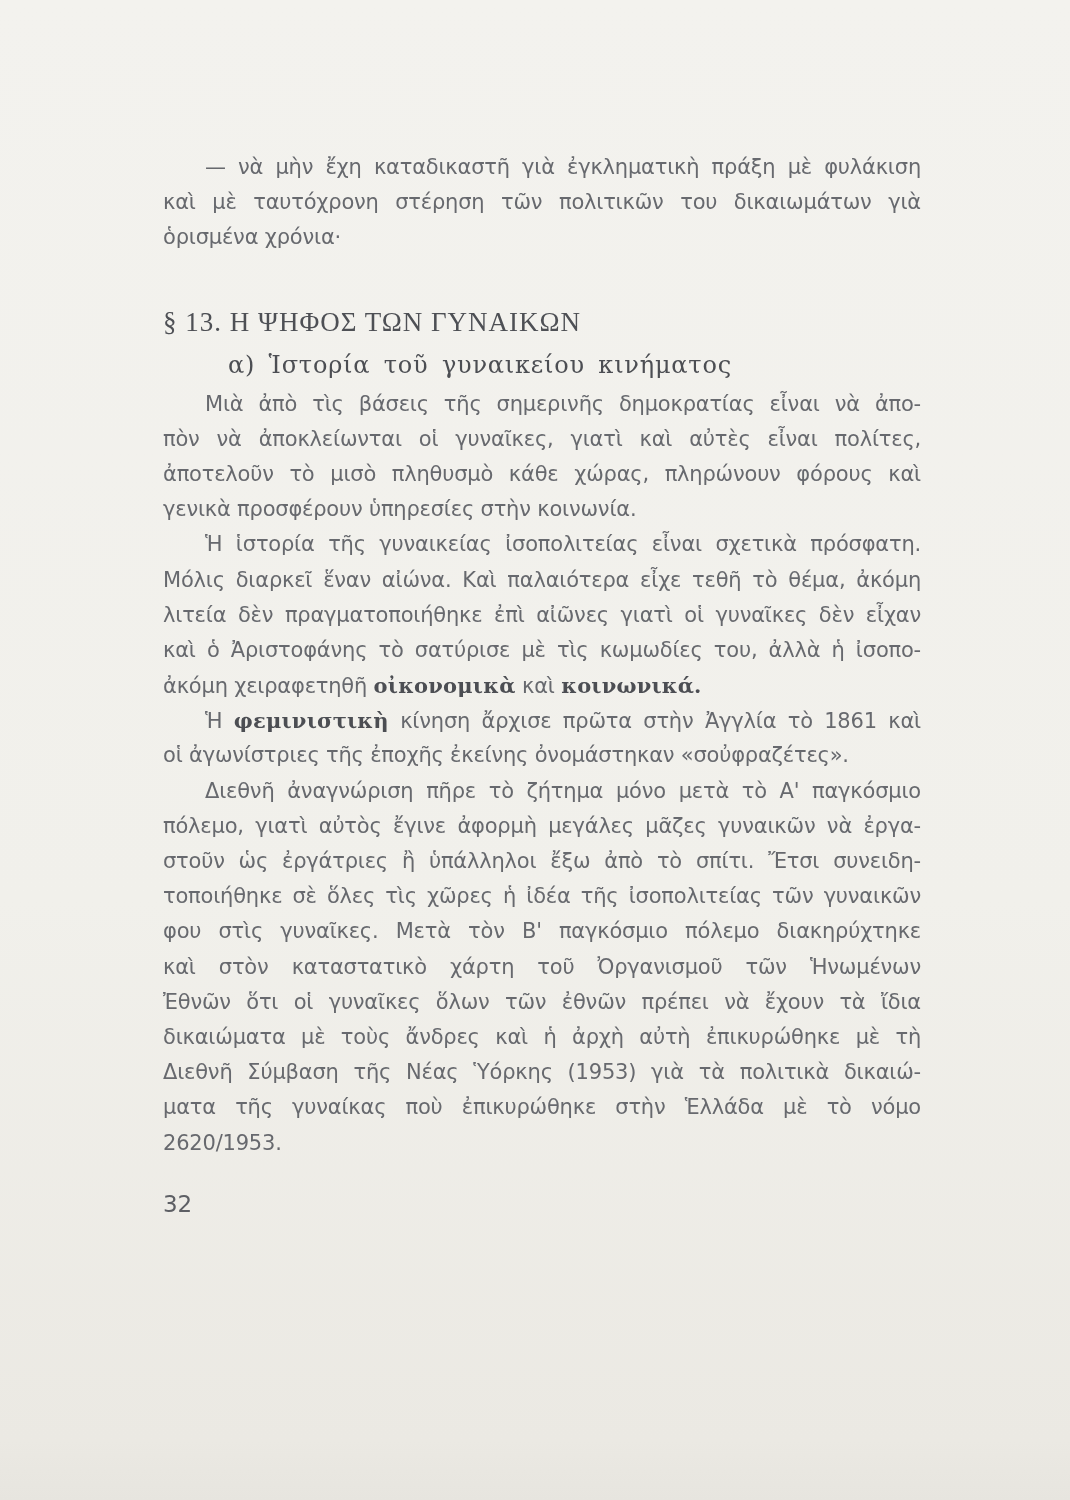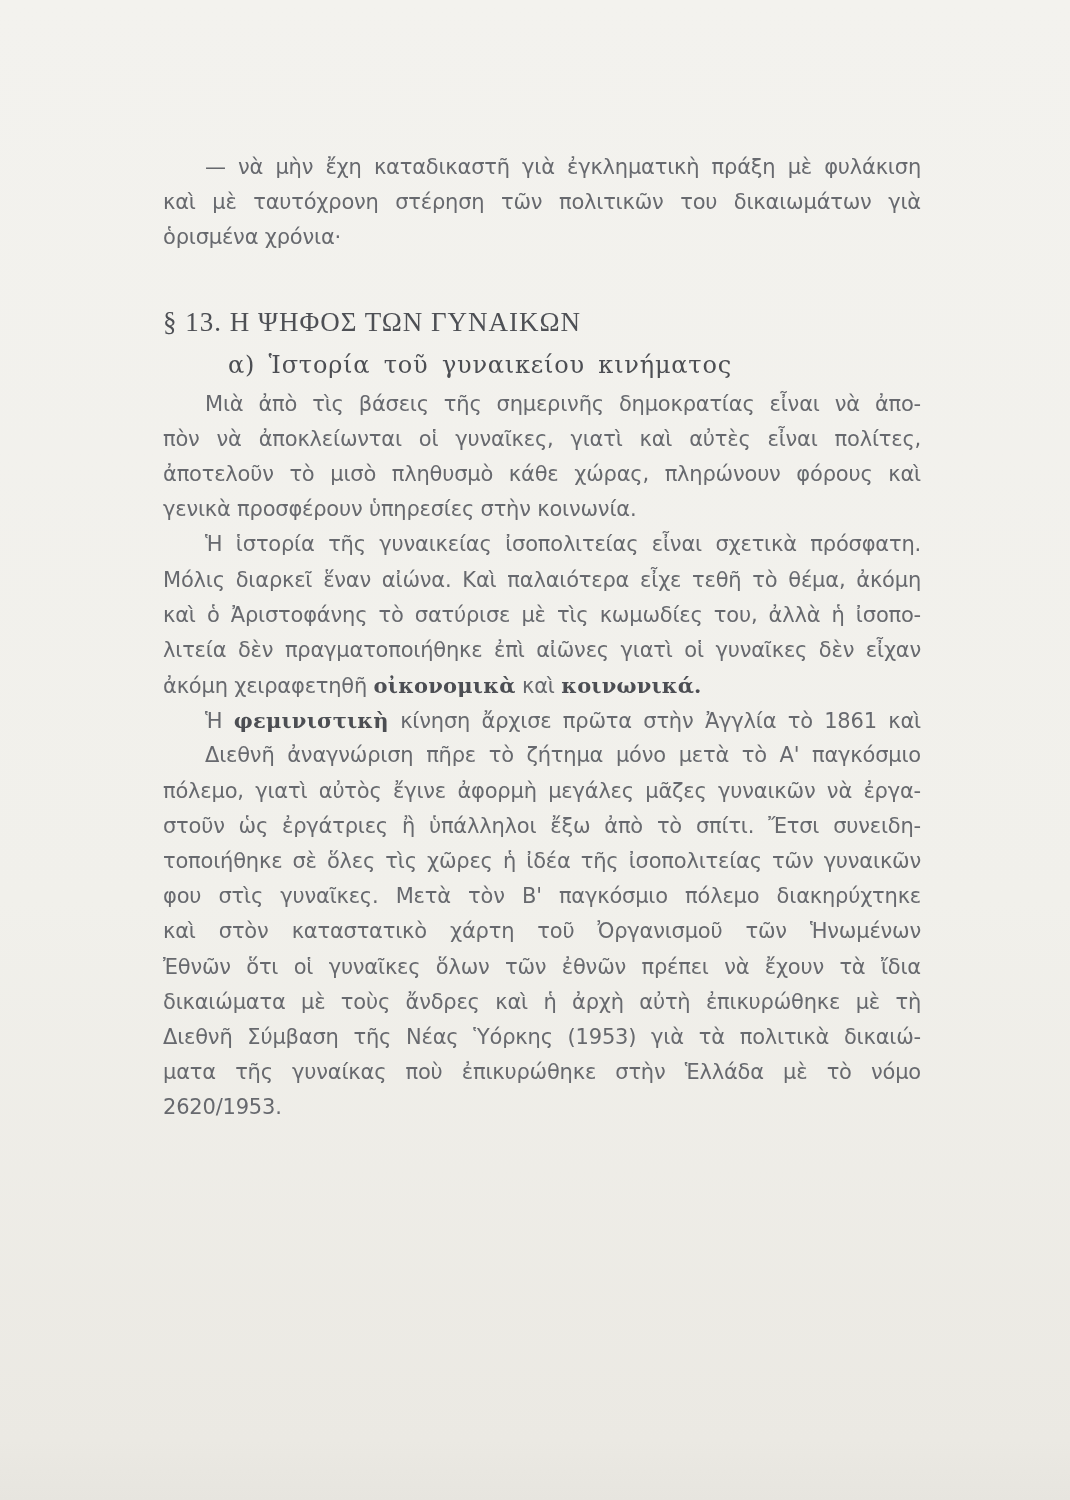--- a/index.html
+++ b/index.html
@@ -101,36 +101,38 @@
     <div>
         <div class="para">
           <div class="line indent">Μιὰ ἀπὸ τὶς βάσεις τῆς σημερινῆς δημοκρατίας εἶναι νὰ ἀπο-</div>
           <div class="line">πὸν νὰ ἀποκλείωνται οἱ γυναῖκες, γιατὶ καὶ αὐτὲς εἶναι πολίτες,</div>
           <div class="line">ἀποτελοῦν τὸ μισὸ πληθυσμὸ κάθε χώρας, πληρώνουν φόρους καὶ</div>
           <div class="line flush">γενικὰ προσφέρουν ὑπηρεσίες στὴν κοινωνία.</div>
         </div>
         <div class="para">
           <div class="line indent">Ἡ ἱστορία τῆς γυναικείας ἰσοπολιτείας εἶναι σχετικὰ πρόσφατη.</div>
           <div class="line">Μόλις διαρκεῖ ἕναν αἰώνα. Καὶ παλαιότερα εἶχε τεθῆ τὸ θέμα, ἀκόμη</div>
+          <div class="line">λιτεία δὲν πραγματοποιήθηκε ἐπὶ αἰῶνες γιατὶ οἱ γυναῖκες δὲν εἶχαν</div>
           <div class="line">καὶ ὁ Ἀριστοφάνης τὸ σατύρισε μὲ τὶς κωμωδίες του, ἀλλὰ ἡ ἰσοπο-</div>
-          <div class="line">λιτεία δὲν πραγματοποιήθηκε ἐπὶ αἰῶνες γιατὶ οἱ γυναῖκες δὲν εἶχαν</div>
           <div class="line flush">ἀκόμη χειραφετηθῆ <span class="bold">οἰκονομικὰ</span> καὶ <span class="bold">κοινωνικά.</span></div>
         </div>
         <div class="para">
           <div class="line indent">Ἡ <span class="bold">φεμινιστικὴ</span> κίνηση ἄρχισε πρῶτα στὴν Ἀγγλία τὸ 1861 καὶ</div>
+          <div class="line flush">οἱ ἀγωνίστριες τῆς ἐποχῆς ἐκείνης ὀνομάστηκαν «σοὐφραζέτες».</div>
         </div>
         <div class="para">
           <div class="line indent">Διεθνῆ ἀναγνώριση πῆρε τὸ ζήτημα μόνο μετὰ τὸ Α' παγκόσμιο</div>
           <div class="line">πόλεμο, γιατὶ αὐτὸς ἔγινε ἀφορμὴ μεγάλες μᾶζες γυναικῶν νὰ ἐργα-</div>
           <div class="line">στοῦν ὡς ἐργάτριες ἢ ὑπάλληλοι ἔξω ἀπὸ τὸ σπίτι. Ἔτσι συνειδη-</div>
           <div class="line">τοποιήθηκε σὲ ὅλες τὶς χῶρες ἡ ἰδέα τῆς ἰσοπολιτείας τῶν γυναικῶν</div>
           <div class="line">φου στὶς γυναῖκες. Μετὰ τὸν Β' παγκόσμιο πόλεμο διακηρύχτηκε</div>
           <div class="line">καὶ στὸν καταστατικὸ χάρτη τοῦ Ὀργανισμοῦ τῶν Ἡνωμένων</div>
           <div class="line">Ἐθνῶν ὅτι οἱ γυναῖκες ὅλων τῶν ἐθνῶν πρέπει νὰ ἔχουν τὰ ἴδια</div>
           <div class="line">δικαιώματα μὲ τοὺς ἄνδρες καὶ ἡ ἀρχὴ αὐτὴ ἐπικυρώθηκε μὲ τὴ</div>
           <div class="line">Διεθνῆ Σύμβαση τῆς Νέας Ὑόρκης (1953) γιὰ τὰ πολιτικὰ δικαιώ-</div>
           <div class="line">ματα τῆς γυναίκας ποὺ ἐπικυρώθηκε στὴν Ἑλλάδα μὲ τὸ νόμο</div>
           <div class="line flush">2620/1953.</div>
         </div>
       </div>
 
+    <div class="page-number">32</div>
   </div>
 </div>
 
 </body></html>

